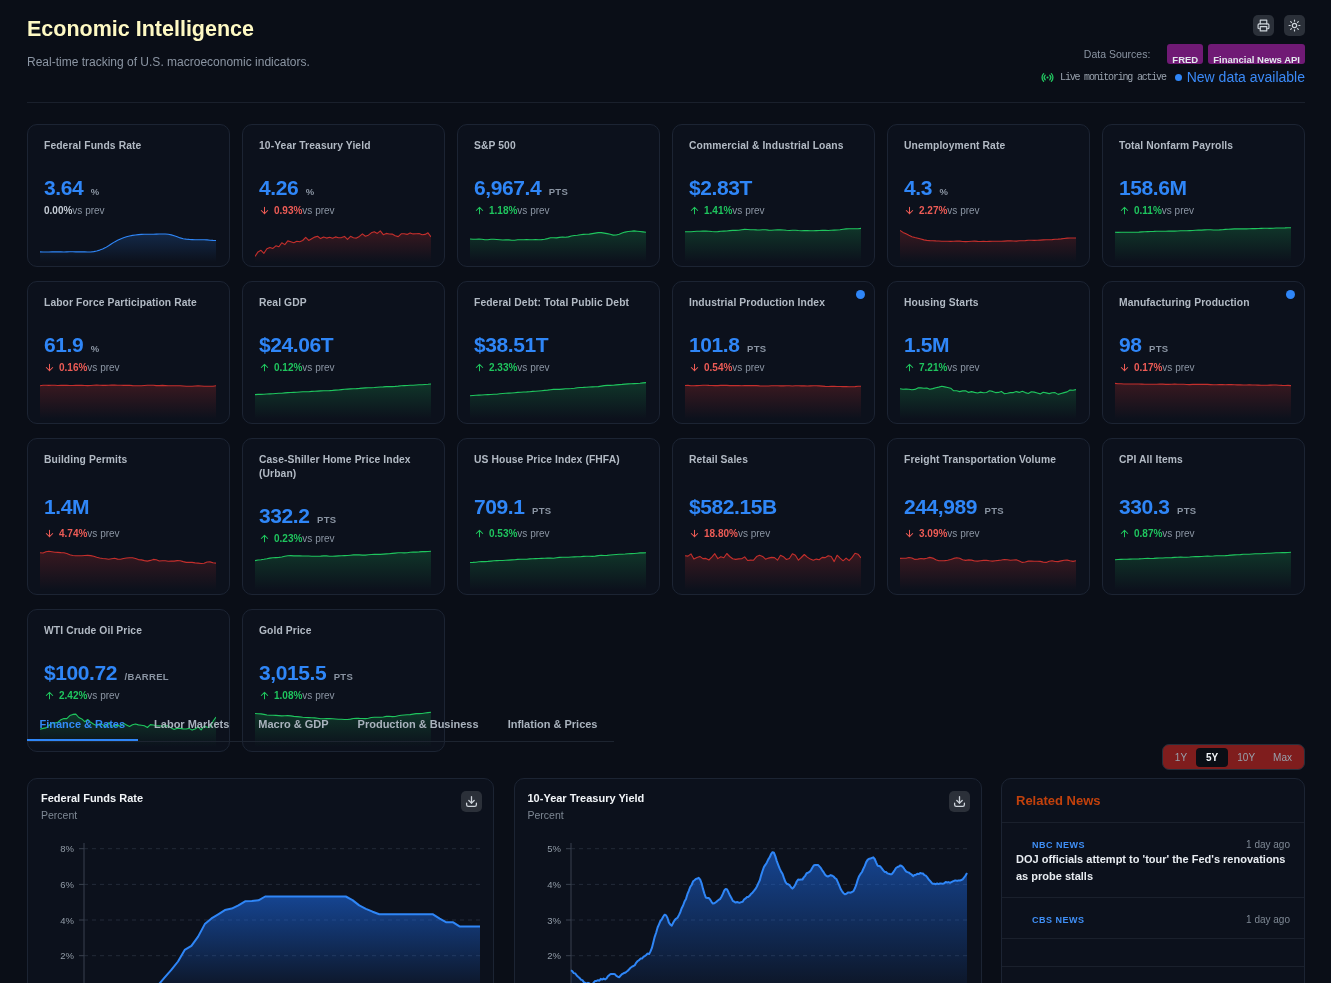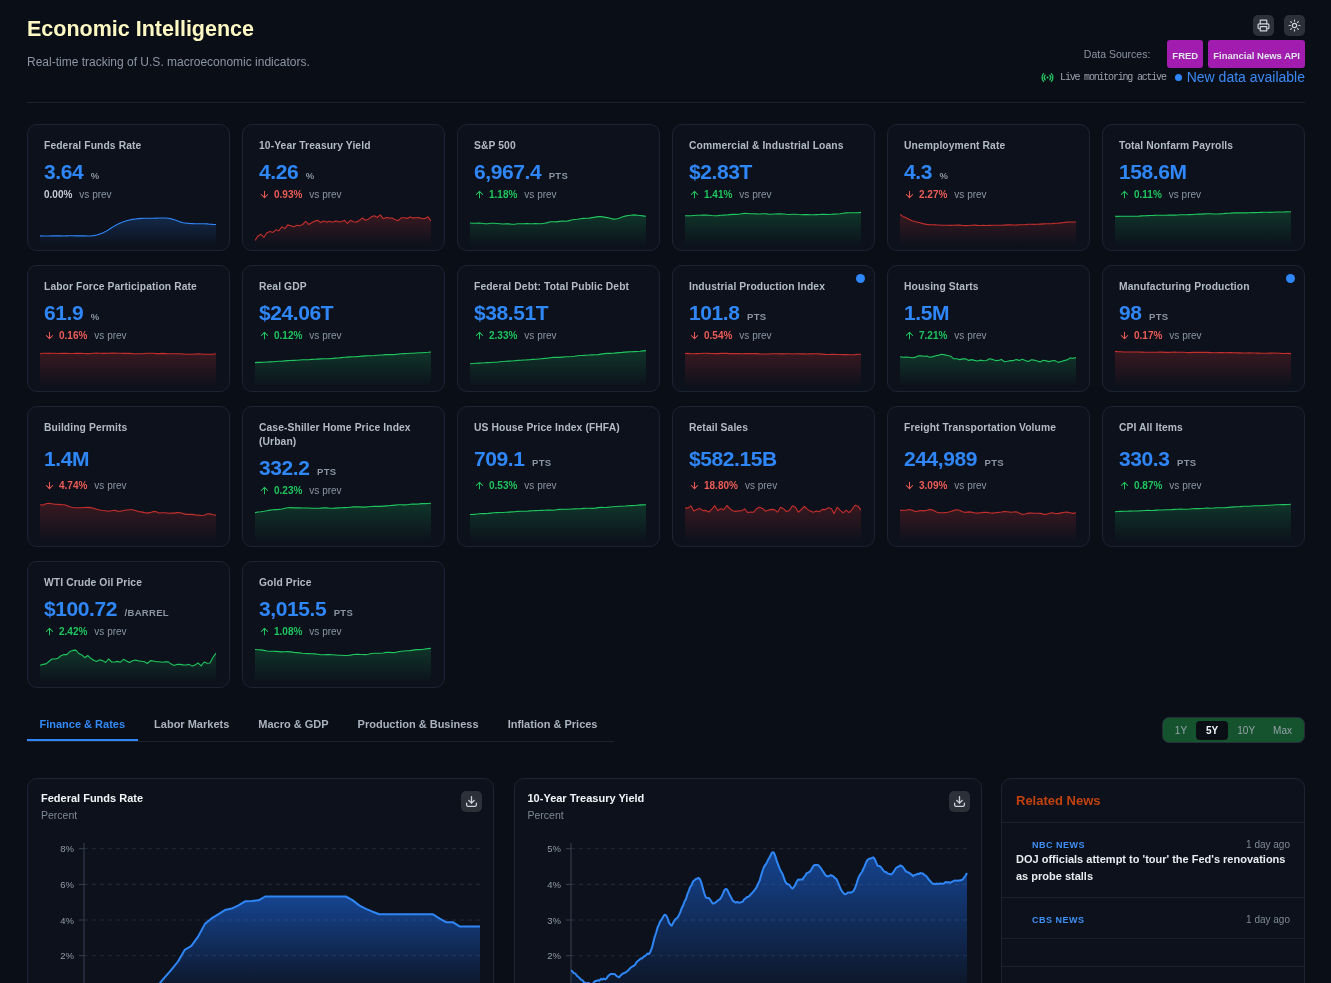--- a/index.html
+++ b/index.html
@@ -4,45 +4,45 @@
 * { margin:0; padding:0; box-sizing:border-box; }
 html,body { width:1331px; height:983px; overflow:hidden; background:#0a0e17; font-family:"Liberation Sans",sans-serif; }
 .wrap { position:relative; width:1331px; height:983px; }
 h1 { position:absolute; left:27px; top:16px; font-size:21.5px; line-height:26px; font-weight:700; color:#fef9c3; }
 .subtitle { position:absolute; left:27px; top:54px; font-size:12px; line-height:16px; color:#8b95a3; }
 .iconbtn { position:absolute; width:21px; height:21px; background:#2b3039; border-radius:5px; display:flex; align-items:center; justify-content:center; }
 #btn-print { right:57px; top:15px; }
 #btn-sun { right:26px; top:15px; }
 .dsrow { position:absolute; right:26px; top:46px; height:16px; display:flex; align-items:center; gap:5px; }
 .dsrow .lbl { font-size:10.5px; color:#8b95a3; margin-right:12px; }
-.badge { background:#a21caf; color:#e2e7ed; font-size:9.5px; font-weight:700; padding:8px 5px; border-radius:3px; line-height:16px; height:28px; }
+.badge { background:#701a75; color:#e2e7ed; font-size:9.5px; font-weight:700; padding:8px 5px; border-radius:3px; line-height:16px; height:20px; }
 .liverow { position:absolute; right:26px; top:69px; display:flex; align-items:center; font-family:"Liberation Mono",monospace; font-size:10px; letter-spacing:-1.2px; color:#9aa3ae; }
 .liveicon { margin-right:6px; display:flex; }
 .newdata { font-family:"Liberation Sans",sans-serif; font-size:14px; letter-spacing:0; color:#3b8af7; margin-left:9px; display:flex; align-items:center; }
 .bluedot { width:7px; height:7px; border-radius:50%; background:#2f86f7; margin-right:5px; }
 .divider { position:absolute; left:27px; right:26px; top:102px; border-top:1px solid #1a202c; }
 .grid { position:absolute; left:27px; top:124px; width:1278px; display:grid; grid-template-columns:repeat(6,203px); gap:14px 12px; }
 .card { position:relative; background:#0c111c; border:1px solid #1c2433; border-radius:10px; padding:14px 14px 4px 16px; display:flex; flex-direction:column; justify-content:space-between; align-items:flex-start; }
 .dot { position:absolute; top:8px; right:9px; width:9px; height:9px; border-radius:50%; background:#2f86f7; }
 .ctitle { font-size:10.3px; font-weight:700; color:#b2bac4; line-height:14px; letter-spacing:.1px; }
-.cval { font-size:21px; font-weight:700; color:#2f86f7; line-height:28px; letter-spacing:-.4px; margin-top:5px; }
+.cval { font-size:21px; font-weight:700; color:#2f86f7; line-height:28px; letter-spacing:-.4px; margin-top:21px; }
 .cval .unit { font-size:9.5px; line-height:10px; font-weight:700; color:#8b95a3; letter-spacing:.3px; margin-left:2px; }
 .cchg { font-size:10px; line-height:15px; margin:1px 0 0; display:flex; align-items:center; }
 .chg-flat { color:#c6cdd6; font-weight:600; }
 .chg-up { color:#1fc55e; font-weight:700; }
 .chg-dn { color:#ee5c56; font-weight:700; }
 .chg-up, .chg-dn { display:inline-flex; align-items:center; }
 .arr { margin-right:4px; }
-.vsprev { color:#8b95a3; margin-left:7px; font-weight:400; }
+.vsprev { color:#8b95a3; font-weight:400; }
 .spark { display:block; margin-top:2px; margin-left:-4px; }
 .tabsrow { position:absolute; left:27px; top:711px; }
 .tabs { display:inline-block; border-bottom:1px solid #1d2430; }
 .tab { display:inline-block; font-size:11px; font-weight:700; color:#a9b2bd; padding:7px 12.5px 11px; margin-right:4px; }
 .tab.active { color:#338af7; border-bottom:2px solid #2f86f7; padding-bottom:9px; }
-.timerange { position:absolute; right:26px; top:717px; height:26px; border:1px solid #262e3a; background:#14532d; border-radius:7px; display:flex; align-items:center; padding:0 3px; }
+.timerange { position:absolute; right:26px; top:744px; height:26px; border:1px solid #262e3a; background:#7f1d1d; border-radius:7px; display:flex; align-items:center; padding:0 3px; }
 .tr { font-size:10px; font-weight:400; color:#97a1ac; padding:0 9px; line-height:19px; }
 .tr.active { background:#0a0e15; color:#f2f5f8; font-weight:700; border-radius:4px; padding:0 10px; }
 .bottom { position:absolute; left:27px; top:778px; width:1278px; display:grid; grid-template-columns:467px 468px 304px; justify-content:space-between; }
 .chart-card, .news-card { position:relative; background:#0c111c; border:1px solid #1c2433; border-radius:10px; height:280px; }
 .chtitle { position:absolute; left:13px; top:13px; font-size:11px; font-weight:700; color:#f2f5f8; }
 .chsub { position:absolute; left:13px; top:30px; font-size:10.5px; color:#7e8894; }
 .dlbtn { position:absolute; right:11px; top:12px; width:21px; height:21px; background:#2b3039; border-radius:5px; display:flex; align-items:center; justify-content:center; }
 .bigchart { position:absolute; left:-2px; top:60px; }
 .axlbl { font-size:9.5px; fill:#929ca7; font-family:"Liberation Sans",sans-serif; }
 .news-card { }

